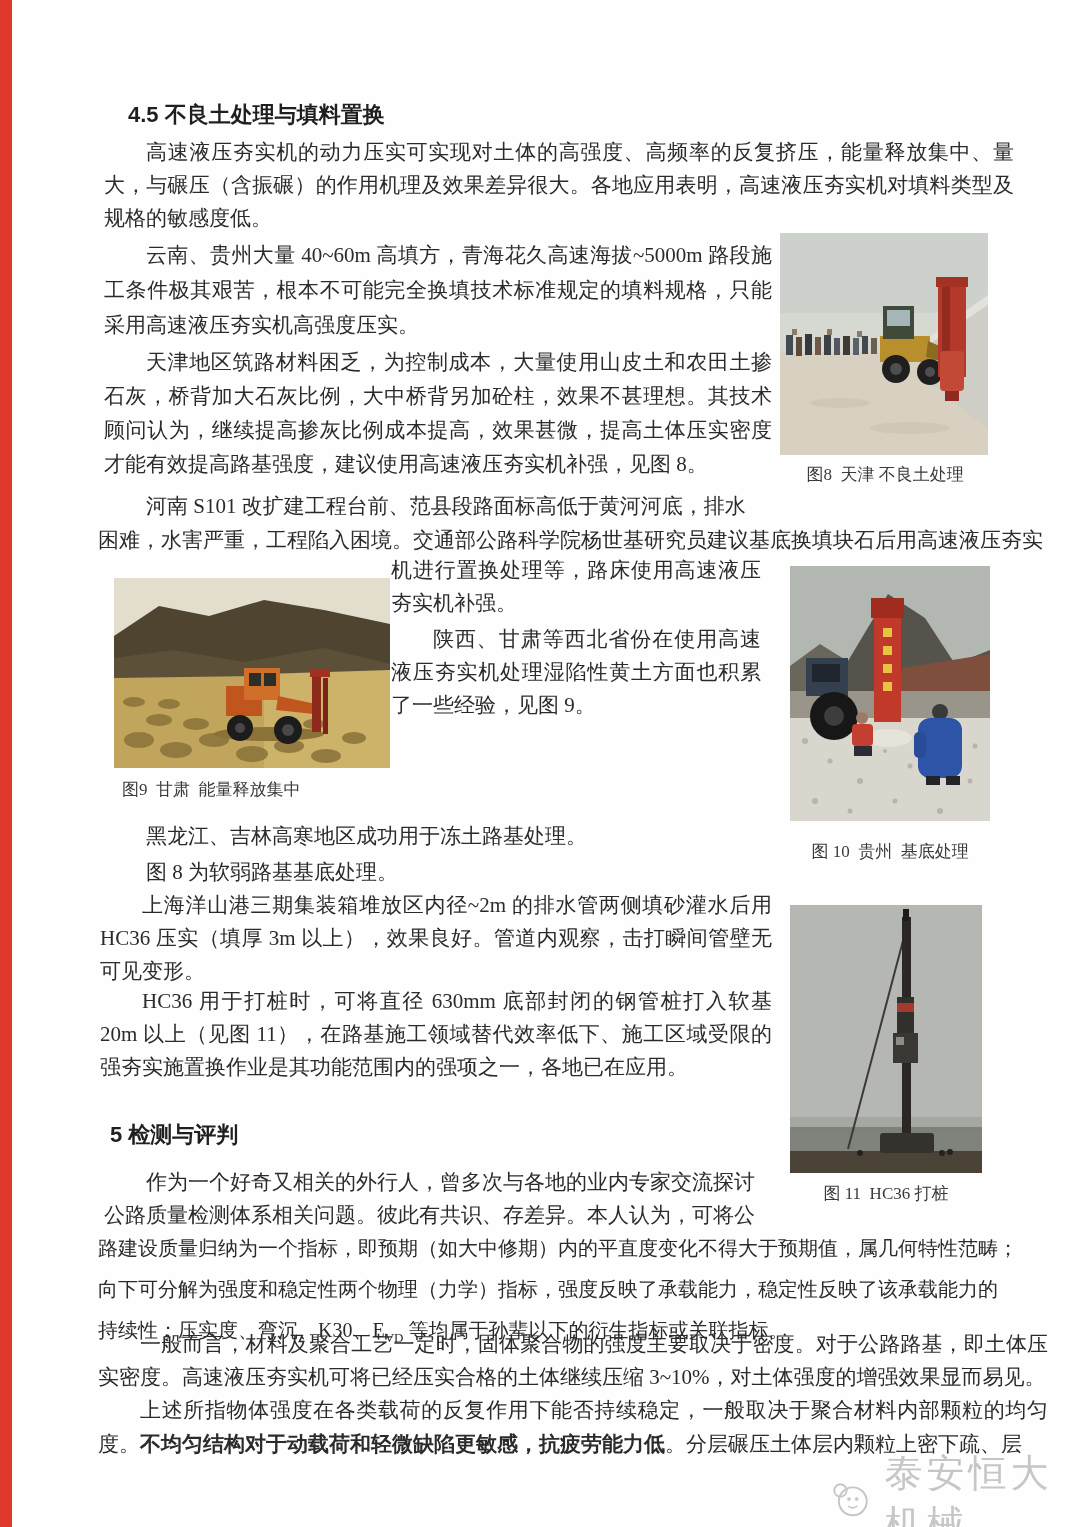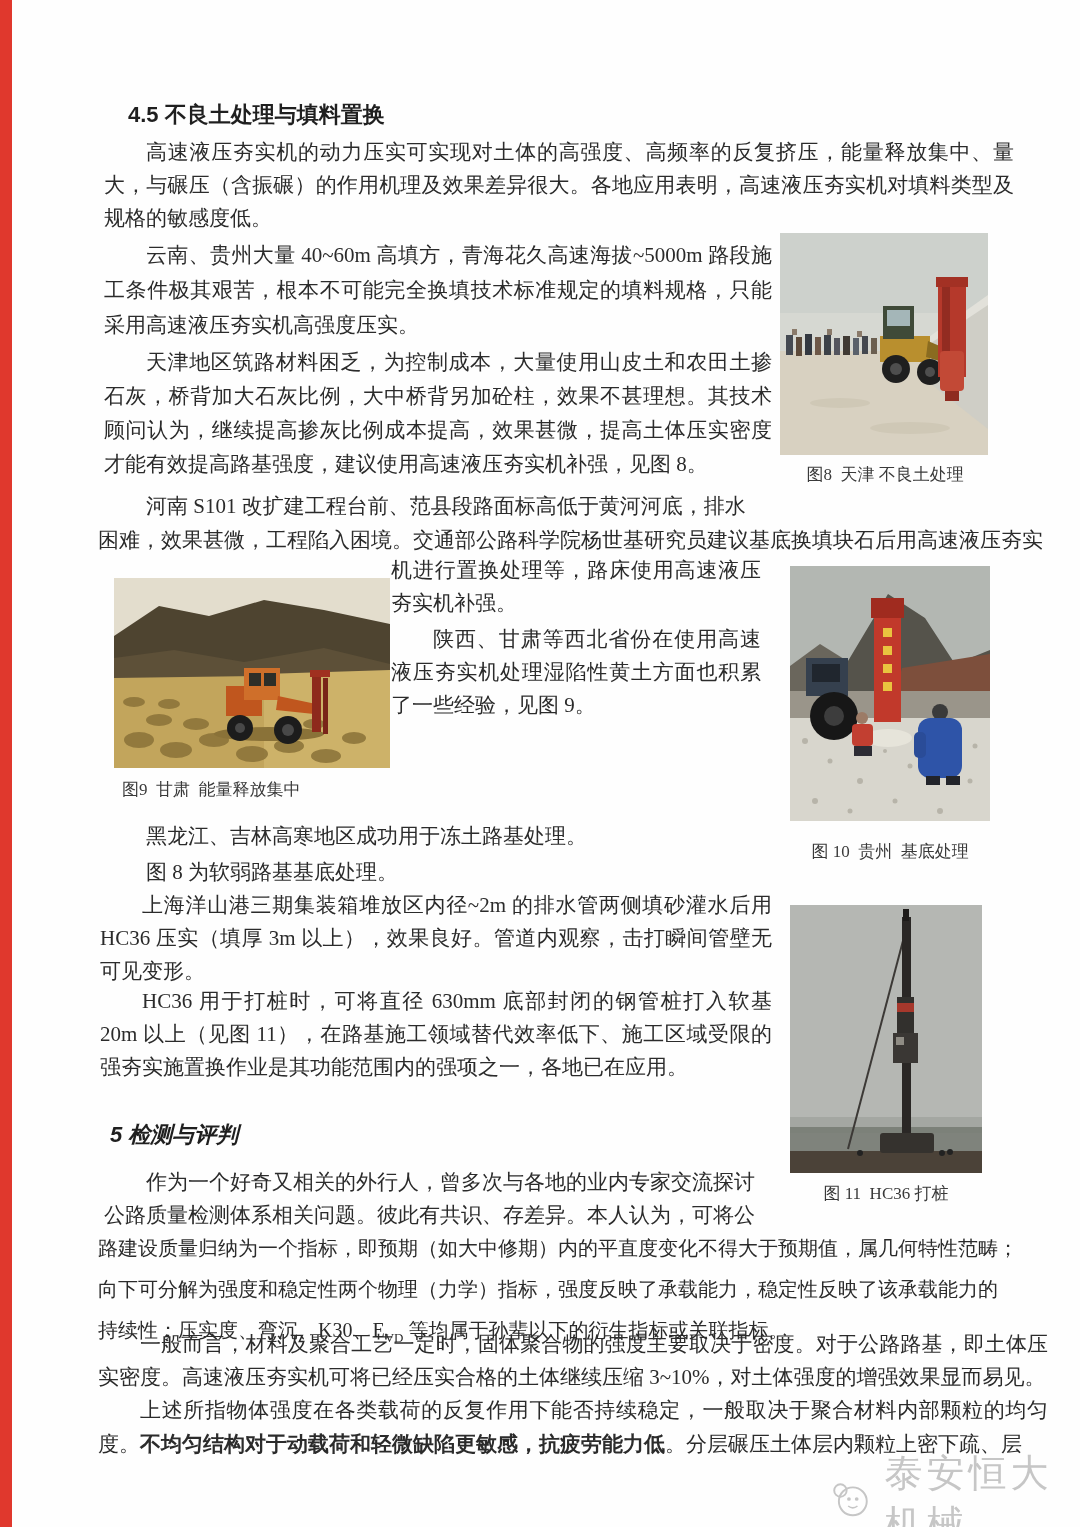--- a/index.html
+++ b/index.html
@@ -33,33 +33,33 @@
 
   <div class="h" style="left:128px;top:100px;">4.5 不良土处理与填料置换</div>
 
   <div class="tb indent" style="left:104px;top:136px;width:910px;">高速液压夯实机的动力压实可实现对土体的高强度、高频率的反复挤压，能量释放集中、量大，与碾压（含振碾）的作用机理及效果差异很大。各地应用表明，高速液压夯实机对填料类型及规格的敏感度低。</div>
 
   <div class="tb indent" style="left:104px;top:238px;width:668px;line-height:35px;">云南、贵州大量 40~60m 高填方，青海花久高速海拔~5000m 路段施工条件极其艰苦，根本不可能完全换填技术标准规定的填料规格，只能采用高速液压夯实机高强度压实。</div>
 
   <div class="tb indent" style="left:104px;top:345px;width:668px;line-height:34px;">天津地区筑路材料困乏，为控制成本，大量使用山皮土和农田土掺石灰，桥背加大石灰比例，大中桥背另加砼柱，效果不甚理想。其技术顾问认为，继续提高掺灰比例成本提高，效果甚微，提高土体压实密度才能有效提高路基强度，建议使用高速液压夯实机补强，见图 8。</div>
 
   <div class="tb indent nowrap" style="left:104px;top:482px;">河南 S101 改扩建工程台前、范县段路面标高低于黄河河底，排水</div>
-  <div class="tb nowrap" style="left:98px;top:516px;">困难，效果甚微，工程陷入困境。交通部公路科学院杨世基研究员建议基底换填块石后用高速液压夯实</div>
+  <div class="tb nowrap" style="left:98px;top:516px;">困难，水害严重，工程陷入困境。交通部公路科学院杨世基研究员建议基底换填块石后用高速液压夯实</div>
 
   <div class="tb midcol" style="left:388px;top:551px;width:376px;">
     <p>机进行置换处理等，路床使用高速液压夯实机补强。</p>
     <p class="indent">陕西、甘肃等西北省份在使用高速液压夯实机处理湿陷性黄土方面也积累了一些经验，见图 9。</p>
   </div>
 
   <div class="tb indent" style="left:104px;top:820px;width:668px;">黑龙江、吉林高寒地区成功用于冻土路基处理。</div>
   <div class="tb indent" style="left:104px;top:856px;width:668px;">图 8 为软弱路基基底处理。</div>
   <div class="tb indent" style="left:100px;top:889px;width:672px;">上海洋山港三期集装箱堆放区内径~2m 的排水管两侧填砂灌水后用 HC36 压实（填厚 3m 以上），效果良好。管道内观察，击打瞬间管壁无可见变形。</div>
   <div class="tb indent" style="left:100px;top:985px;width:672px;">HC36 用于打桩时，可将直径 630mm 底部封闭的钢管桩打入软基 20m 以上（见图 11），在路基施工领域替代效率低下、施工区域受限的强夯实施置换作业是其功能范围内的强项之一，各地已在应用。</div>
 
-  <div class="h" style="left:110px;top:1120px;font-style:italic;">5 检测与评判</div>
+  <div class="h" style="left:110px;top:1120px;">5 检测与评判</div>
 
   <div class="tb indent nowrap" style="left:104px;top:1158px;">作为一个好奇又相关的外行人，曾多次与各地的业内专家交流探讨</div>
   <div class="tb nowrap" style="left:104px;top:1191px;">公路质量检测体系相关问题。彼此有共识、存差异。本人认为，可将公</div>
 
   <div class="tb smalltxt" style="left:98px;top:1224px;width:965px;line-height:33px;">
     <div class="nowrap">路建设质量归纳为一个指标，即预期（如大中修期）内的平直度变化不得大于预期值，属几何特性范畴；</div>
     <div class="nowrap">向下可分解为强度和稳定性两个物理（力学）指标，强度反映了承载能力，稳定性反映了该承载能力的</div>
     <div class="nowrap"><span>持续性；压实度、弯沉、K30、E</span><sub>VD</sub><span> 等均属于孙辈以下的衍生指标或关联指标。</span></div>
   </div>
 

